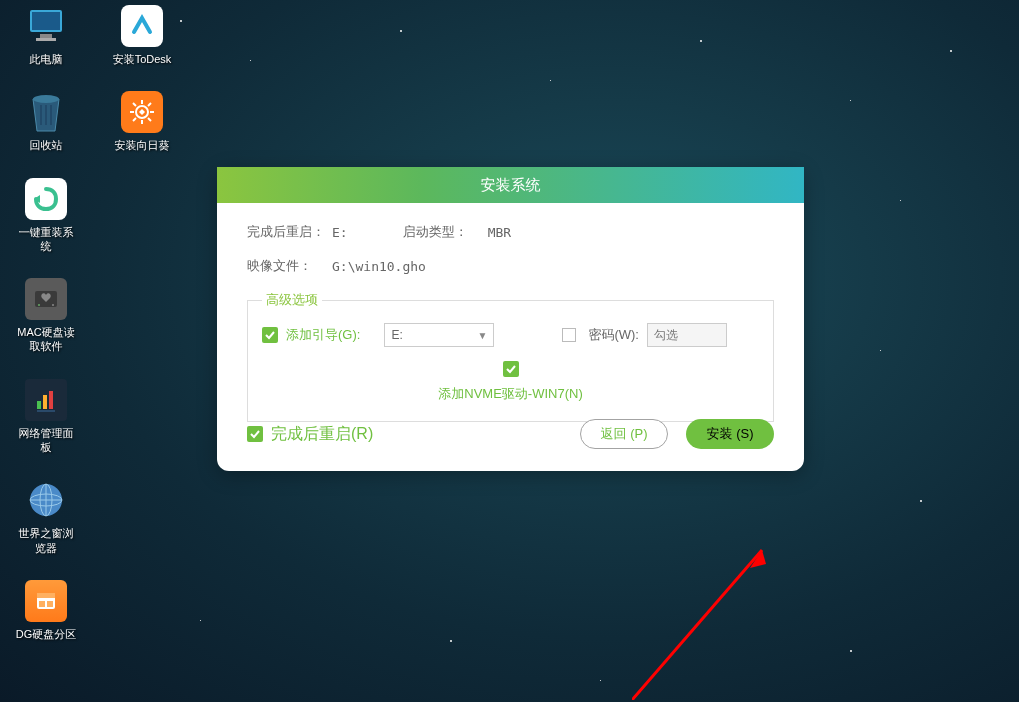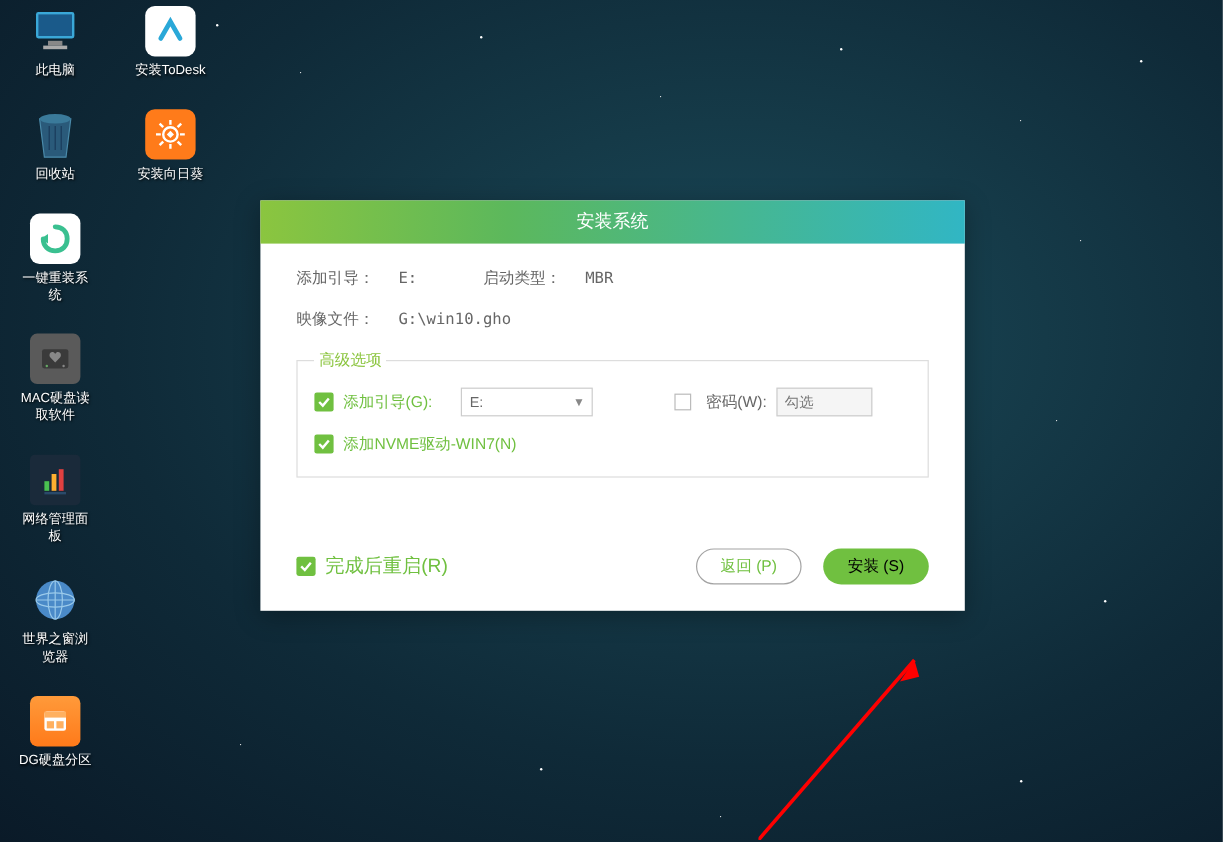--- a/index.html
+++ b/index.html
@@ -32,31 +32,31 @@
 .ico-todesk{background:#fff;border-radius:8px;width:42px;height:42px;display:flex;align-items:center;justify-content:center;}
 .ico-recycle svg{width:38px;height:42px;}
 .ico-sun{background:#ff7b1a;border-radius:8px;width:42px;height:42px;display:flex;align-items:center;justify-content:center;}
 .ico-reinstall{background:#fff;border-radius:8px;width:42px;height:42px;display:flex;align-items:center;justify-content:center;}
 .ico-mac{background:#5a5a5a;border-radius:6px;width:42px;height:42px;display:flex;align-items:center;justify-content:center;}
 .ico-net{background:#1a2a3a;border-radius:4px;width:42px;height:42px;display:flex;align-items:center;justify-content:center;}
 .ico-browser svg{width:40px;height:40px;}
 .ico-dg{background:linear-gradient(#ff9a3a,#ff7a1a);border-radius:6px;width:42px;height:42px;display:flex;align-items:center;justify-content:center;}
 
 
-.dialog { position:absolute; left:217px; top:167px; width:587px; height:342px; background:#fff; box-shadow:0 4px 20px rgba(0,0,0,0.3); }
+.dialog { position:absolute; left:217px; top:167px; width:587px; height:304px; background:#fff; box-shadow:0 4px 20px rgba(0,0,0,0.3);border-radius:12px; }
 .titlebar { height:36px; background:linear-gradient(90deg,#8bc53f 0%,#5cb85c 35%,#31b6c4 100%); color:#fff; text-align:center; line-height:36px; font-size:15px; }
 .content { padding:20px 30px 0 30px; color:#555; font-size:13px; }
 .row { display:flex; align-items:center; margin-bottom:16px; }
 .label { width:85px; color:#666; }
 .val { font-family:monospace; color:#666; }
 .boot-label{margin-left:55px;}
 fieldset.adv { border:1px solid #ddd; padding:14px 14px 18px 14px; margin-top:2px; }
 fieldset.adv legend { color:#8bc53f; font-size:13px; padding:0 4px; }
 .adv-row { display:flex; align-items:center; margin-bottom:14px; gap:8px; }
-.adv-row:last-child{margin-bottom:0;}
+.adv-row:last-child{margin-bottom:0;flex-direction:column;}
 .chk { width:16px;height:16px; background:#70c040; border-radius:2px; display:inline-flex; align-items:center;justify-content:center; flex-shrink:0;}
 .chk svg{width:12px;height:12px;}
 .chk-empty{width:14px;height:14px;border:1px solid #bbb;background:#fff;flex-shrink:0;}
 .green-label{color:#70c040;}
 .dropdown{width:110px;height:24px;border:1px solid #ccc;display:flex;align-items:center;justify-content:space-between;padding:0 6px;color:#666;font-size:12px;margin-left:16px;}
 .dropdown .arrow{color:#888;font-size:10px;}
 .pwd-input{width:80px;height:24px;border:1px solid #ccc;background:#f5f5f5;color:#bbb;font-size:12px;padding:0 6px;}
 .pwd-label{color:#666;margin-left:40px;}
 
 .footer{position:absolute;bottom:22px;left:30px;right:30px;display:flex;align-items:center;justify-content:space-between;}
@@ -205,21 +205,21 @@
         <div class="lbl">DG硬盘分区</div>
       </div>
     </div>
   </div>
 </div>
 
 <div class="dialog">
   <div class="titlebar">安装系统</div>
   <div class="content">
     <div class="row">
-      <span class="label">添加引导：</span>
+      <span class="label">完成后重启：</span>
       <span class="val">E:</span>
       <span class="label boot-label">启动类型：</span>
       <span class="val">MBR</span>
     </div>
     <div class="row">
       <span class="label">映像文件：</span>
       <span class="val">G:\win10.gho</span>
     </div>
     <fieldset class="adv">
       <legend>高级选项</legend>

